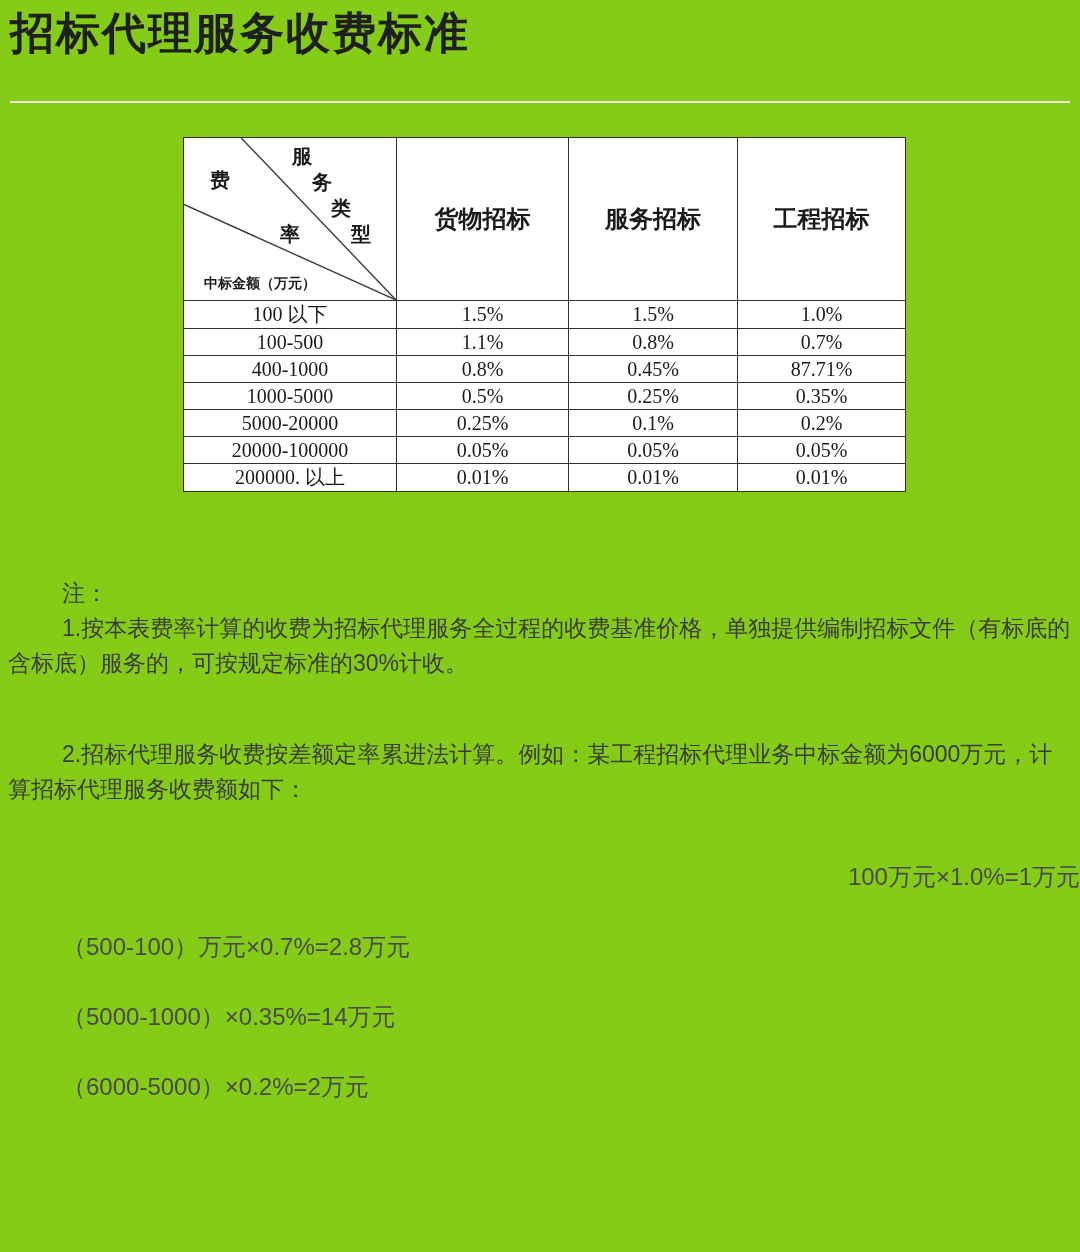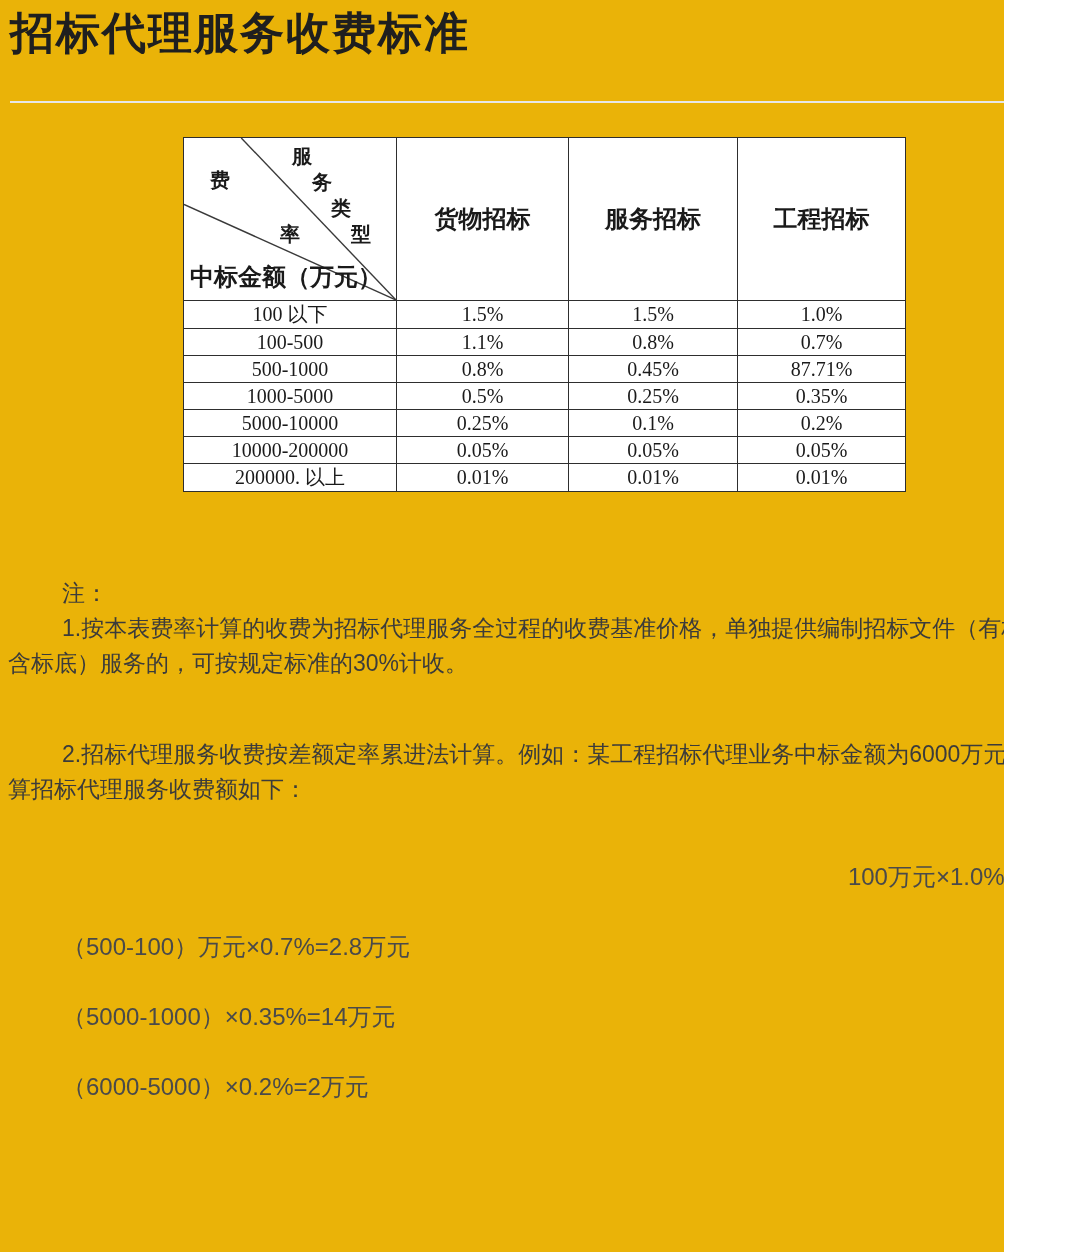--- a/index.html
+++ b/index.html
@@ -3,23 +3,23 @@
 <meta charset="utf-8">
 <style>
   html, body {
     margin: 0;
     padding: 0;
     background: #ffffff;
     font-family: "Liberation Sans", sans-serif;
   }
   #page {
     position: relative;
-    width: 1004px;
+    width: 1080px;
     height: 1252px;
-    background: #eab308;
+    background: #84cc16;
     overflow: hidden;
   }
 
   
   .page-title {
     position: absolute;
     left: 10px;
     top: 4px;
     margin: 0;
     font-size: 44px;
@@ -87,23 +87,23 @@
     line-height: 1;
   }
   .dc0 { left: 108px; top: 8px;  }  
   .dc1 { left: 128px; top: 34px; }  
   .dc2 { left: 147px; top: 60px; }  
   .dc3 { left: 167px; top: 86px; }  
   .fc0 { left: 26px;  top: 32px; }  
   .fc1 { left: 96px;  top: 86px; }  
   .corner-bottom-label {
     position: absolute;
-    left: 6px;
+    left: 20px;
     bottom: 7px;
-    font-size: 24px;
+    font-size: 14px;
     font-weight: 700;
     color: #1a1a1a;
     white-space: nowrap;
   }
 
   tr.data-row { height: 27px; }
   td.range-cell, td.rate-cell {
     font-family: "Liberation Serif", serif;
     font-size: 20px;
     color: #141414;
@@ -187,39 +187,39 @@
             <td class="rate-cell">1.5%</td>
             <td class="rate-cell">1.0%</td>
           </tr>
           <tr class="data-row">
             <td class="range-cell">100-500</td>
             <td class="rate-cell">1.1%</td>
             <td class="rate-cell">0.8%</td>
             <td class="rate-cell">0.7%</td>
           </tr>
           <tr class="data-row">
-            <td class="range-cell">500-1000</td>
+            <td class="range-cell">400-1000</td>
             <td class="rate-cell">0.8%</td>
             <td class="rate-cell">0.45%</td>
             <td class="rate-cell">87.71%</td>
           </tr>
           <tr class="data-row">
             <td class="range-cell">1000-5000</td>
             <td class="rate-cell">0.5%</td>
             <td class="rate-cell">0.25%</td>
             <td class="rate-cell">0.35%</td>
           </tr>
           <tr class="data-row">
-            <td class="range-cell">5000-10000</td>
+            <td class="range-cell">5000-20000</td>
             <td class="rate-cell">0.25%</td>
             <td class="rate-cell">0.1%</td>
             <td class="rate-cell">0.2%</td>
           </tr>
           <tr class="data-row">
-            <td class="range-cell">10000-200000</td>
+            <td class="range-cell">20000-100000</td>
             <td class="rate-cell">0.05%</td>
             <td class="rate-cell">0.05%</td>
             <td class="rate-cell">0.05%</td>
           </tr>
           <tr class="data-row">
             <td class="range-cell">200000. 以上</td>
             <td class="rate-cell">0.01%</td>
             <td class="rate-cell">0.01%</td>
             <td class="rate-cell">0.01%</td>
           </tr>

